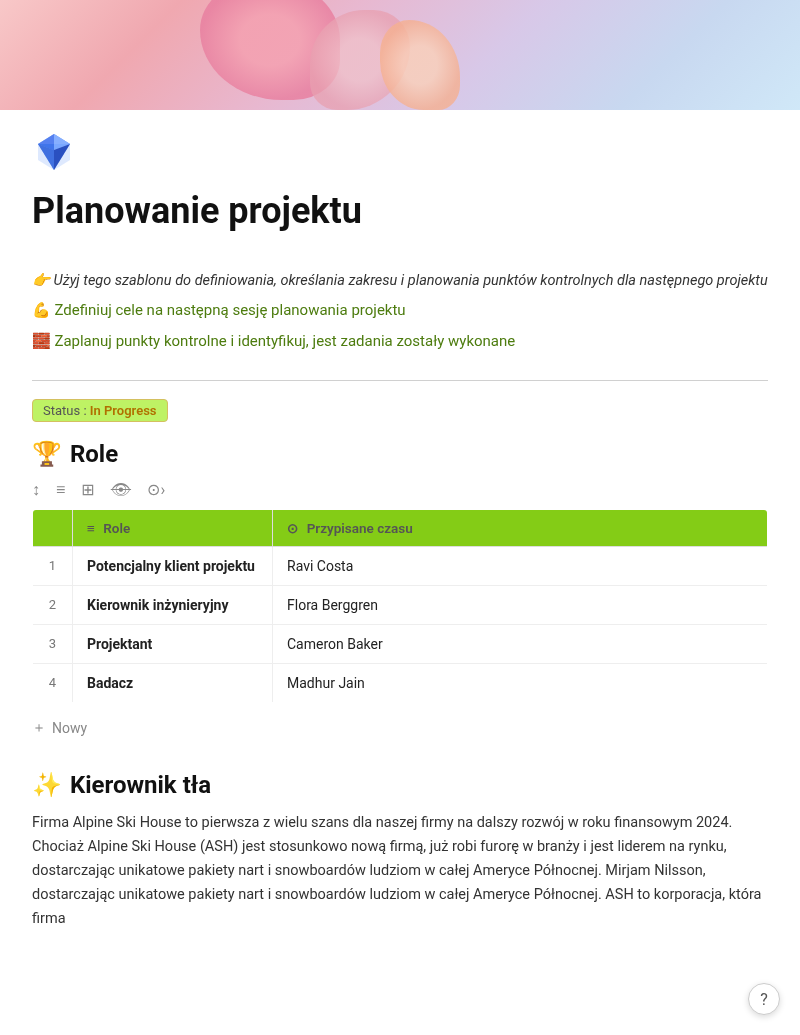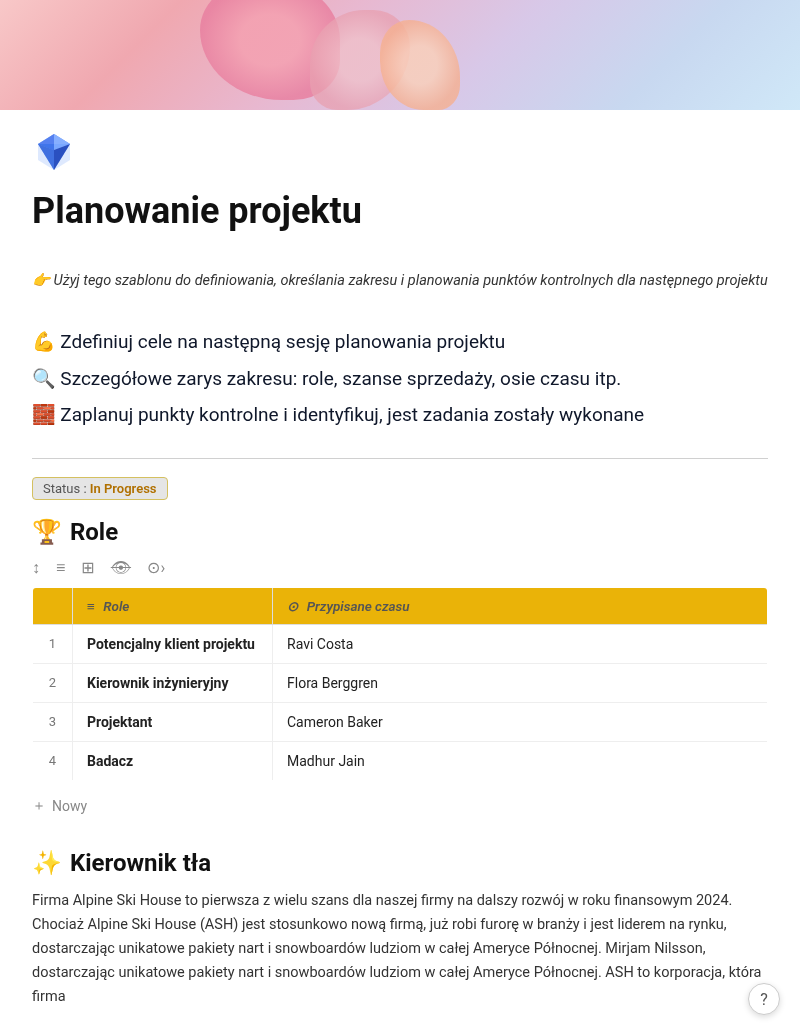--- a/index.html
+++ b/index.html
@@ -78,47 +78,47 @@
       font-weight: 700;
       color: #111;
       margin-bottom: 36px;
       line-height: 1.2;
     }
 
     .intro-text {
       font-size: 14.5px;
       color: #333;
       font-style: italic;
-      margin-bottom: 36px;
+      margin-bottom: 7px;
       line-height: 1.6;
       border-left: none;
     }
 
     .bullet-list {
       list-style: none;
       margin-bottom: 28px;
     }
 
     .bullet-list li {
-      font-size: 19px;
-      color: #0f172a;
+      font-size: 15px;
+      color: #4d7c0f;
       margin-bottom: 8px;
       line-height: 1.5;
     }
 
     .divider {
       border: none;
       border-top: 1px solid #d0d0d0;
       margin: 16px 0 18px 0;
     }
 
     .status-badge {
       display: inline-block;
       padding: 3px 10px;
-      background: #e5e5e5;
+      background: #bef264;
       border: 1px solid #d4c060;
       border-radius: 4px;
       font-size: 13px;
       color: #555;
       margin-bottom: 18px;
     }
 
     .status-badge .status-label {
       color: #555;
     }
@@ -155,28 +155,27 @@
     .roles-table {
       width: 100%;
       border-collapse: collapse;
       border: 1px solid #ddd;
       border-radius: 4px;
       overflow: hidden;
       margin-bottom: 10px;
     }
 
     .roles-table th {
-      background: #eab308;
+      background: #84cc16;
       padding: 10px 14px;
       text-align: left;
       font-size: 13.5px;
       font-weight: 600;
       color: #555;
       border-bottom: 1px solid #ddd;
-      font-style: italic;
     }
 
     .roles-table th:first-child {
       width: 40px;
       border-right: 1px solid #ddd;
     }
 
     .roles-table th.col-role {
       width: 200px;
       border-right: 1px solid #ddd;
@@ -275,21 +274,20 @@
       <polygon points="22,4 38,14 22,14" fill="#8ab0ff" opacity="0.8"></polygon>
     </svg>
   </span>
 
   <h1 class="page-title">Planowanie projektu</h1>
 
   <p class="intro-text">👉 Użyj tego szablonu do definiowania, określania zakresu i planowania punktów kontrolnych dla następnego projektu</p>
 
   <ul class="bullet-list">
     <li>💪 Zdefiniuj cele na następną sesję planowania projektu</li>
-    <li>🔍 Szczegółowe zarys zakresu: role, szanse sprzedaży, osie czasu itp.</li>
     <li>🧱 Zaplanuj punkty kontrolne i identyfikuj, jest zadania zostały wykonane</li>
   </ul>
 
   <hr class="divider">
 
   <div>
     <span class="status-badge">
       <span class="status-label">Status : </span><span class="status-value">In Progress</span>
     </span>
   </div>

